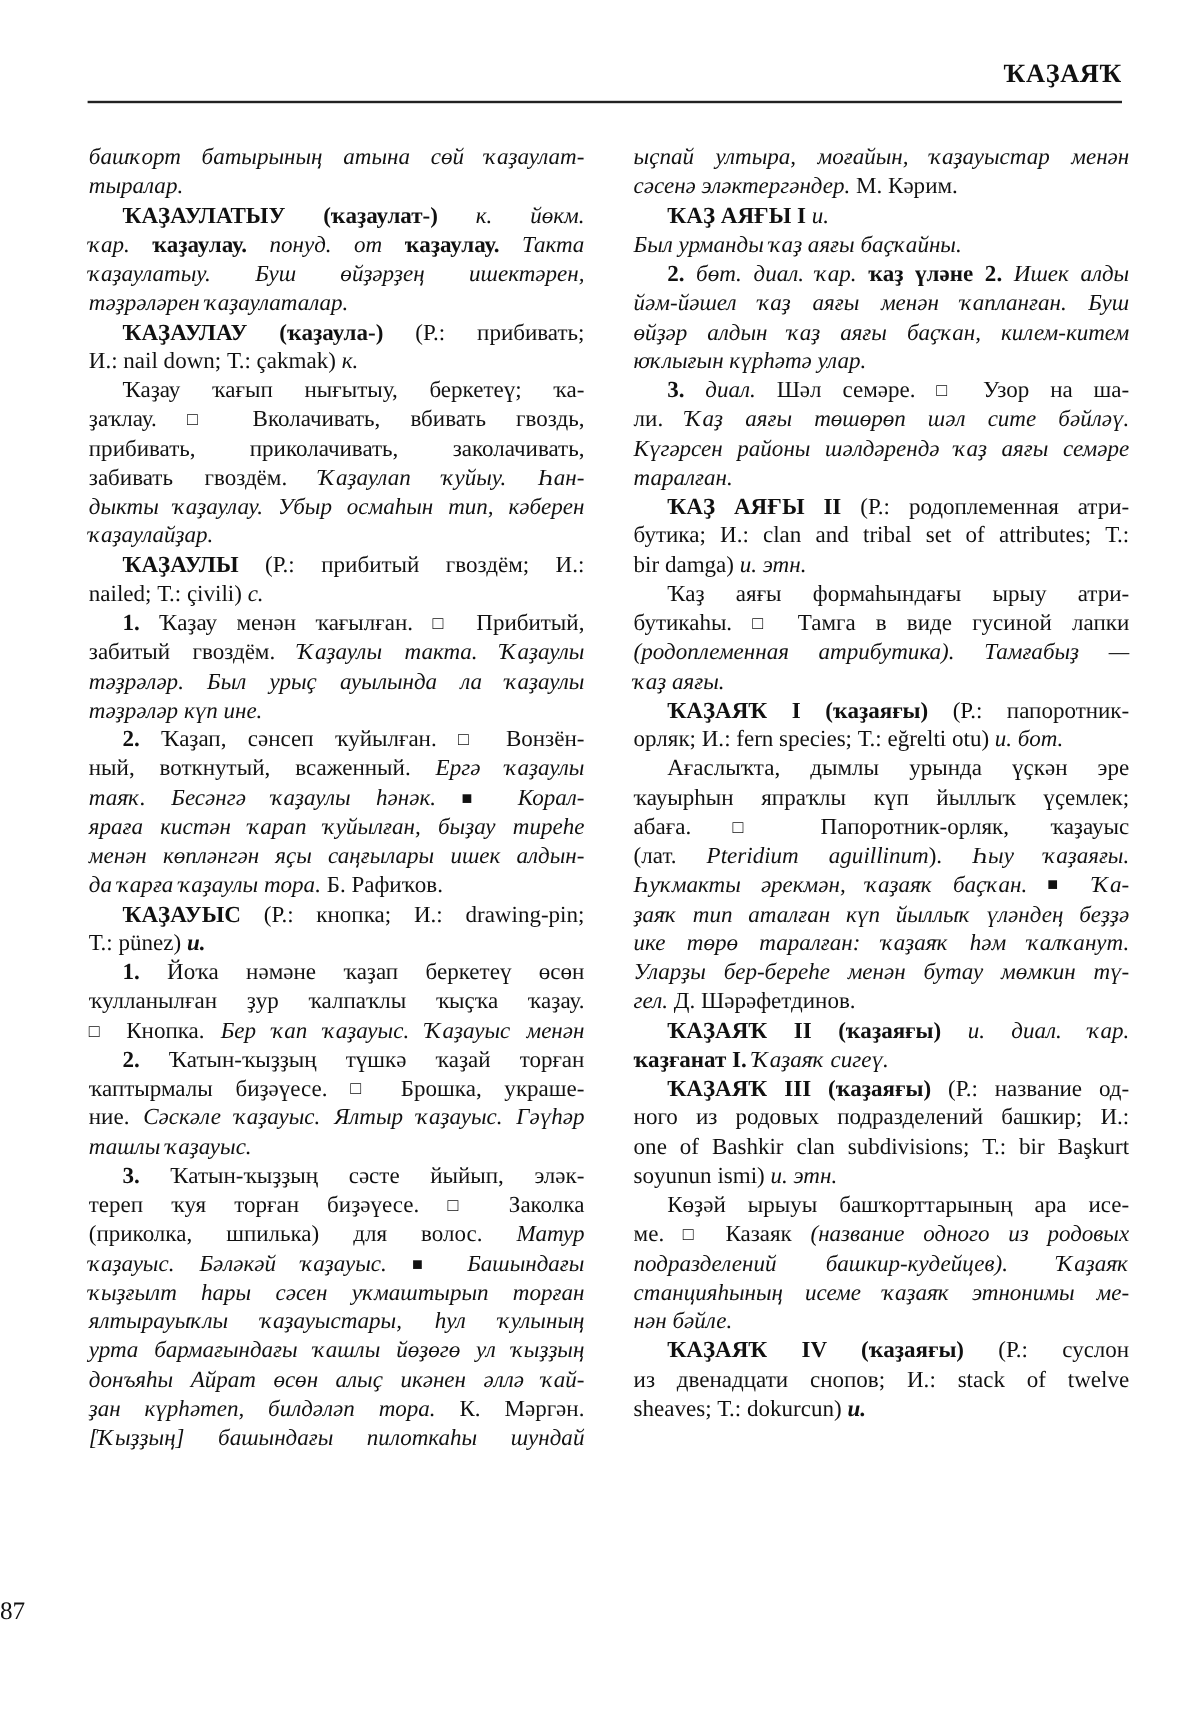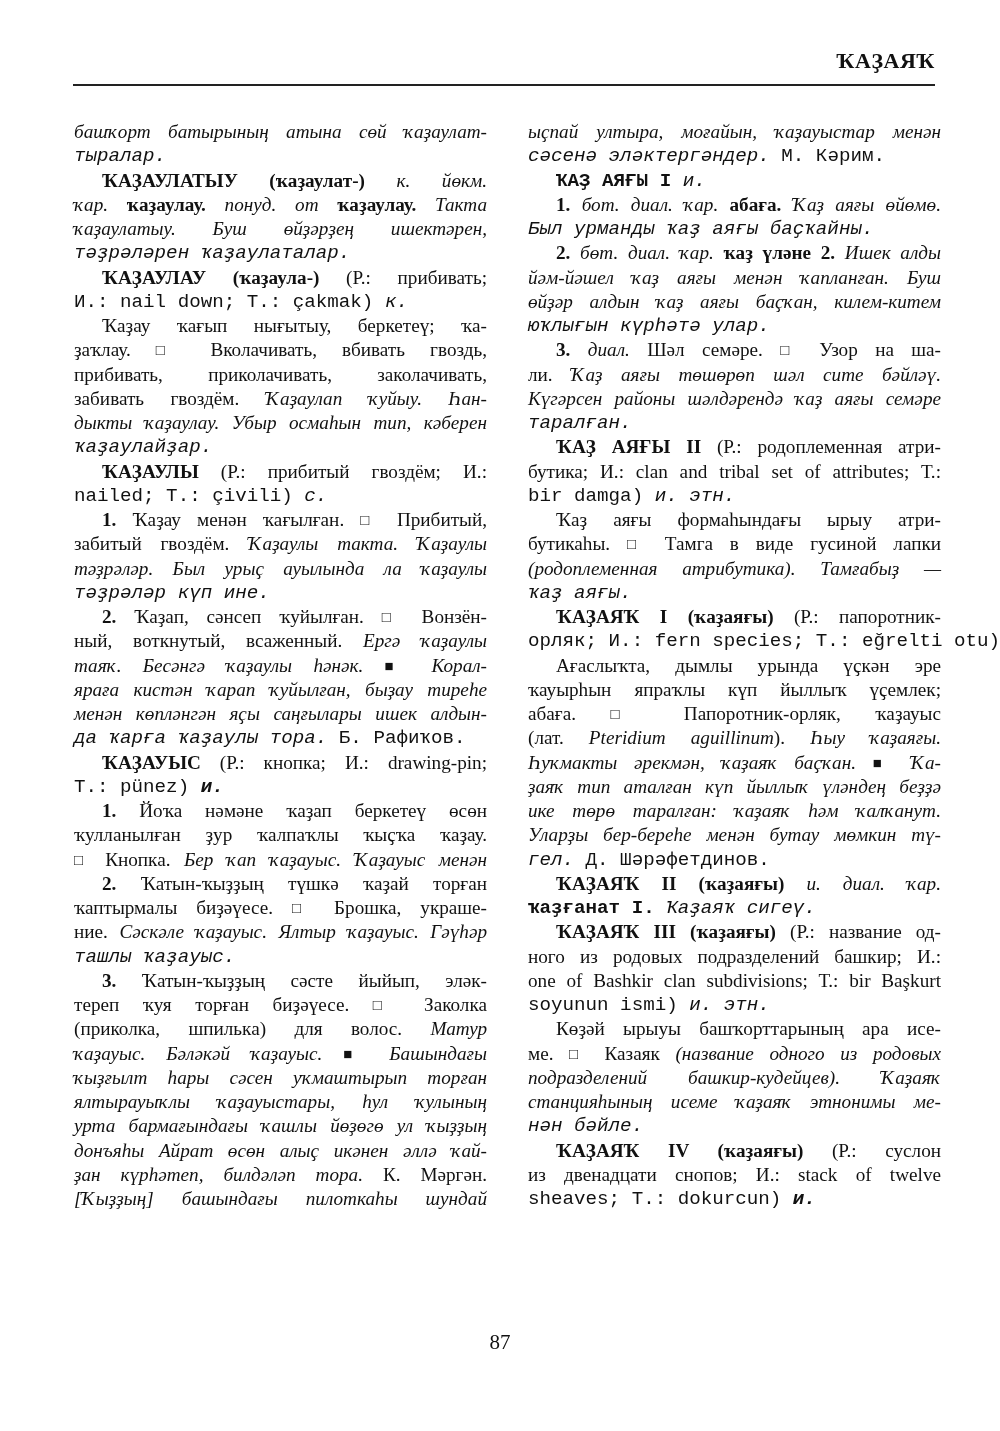--- a/index.html
+++ b/index.html
@@ -6,26 +6,26 @@
     body { width: 1000px; height: 1431px; position: relative; overflow: hidden;
            font-family: "Liberation Serif", "DejaVu Serif", serif; color: #111111; }
     .running-head { position: absolute; right: 65px; top: 48px; font-size: 22px; font-weight: bold;
                     letter-spacing: 0.5px; }
     .rule { position: absolute; left: 73px; width: 862px; top: 84px; height: 2px; background: #222222; }
     .column { position: absolute; top: 108px; width: 413px; margin-top: 12px; }
     .col-left { left: 74px; }
     .col-right { left: 528px; }
     .line { display: block; height: 24.25px; line-height: 24.25px; font-size: 19.2px;
             text-align: justify; text-align-last: justify; white-space: nowrap; }
-    .line.last { text-align-last: left; font-family: Liberation Mono, monospace; }
+    .line.last { text-align-last: left; }
     .line.indent { padding-left: 28px; }
     .b { font-weight: bold; }
     .i { font-style: italic; }
     .bi { font-weight: bold; font-style: italic; }
-    .page-number { position: absolute; left: 0; width: 1000px; top: 1330px; text-align: center;
+    .page-number { position: absolute; left: 0; width: 1000px; top: 1330px; text-align: left;
                    font-size: 21px; }
     .sym { font-size: 15px; vertical-align: 1px; }
   </style>
 </head>
 <body>
 
 <div>
   <div class="running-head">ҠАҘАЯҠ</div>
   <div class="rule"></div>
 
@@ -73,21 +73,20 @@
       <div class="line"><span class="i">ялтырауыҡлы ҡаҙауыстары, һул ҡулының</span></div>
       <div class="line"><span class="i">урта бармағындағы ҡашлы йөҙөгө ул ҡыҙҙың</span></div>
       <div class="line"><span class="i">донъяһы Айрат өсөн алыҫ икәнен әллә ҡай-</span></div>
       <div class="line"><span class="i">ҙан күрһәтеп, билдәләп тора. </span><span class="">К. Мәргән.</span></div>
       <div class="line"><span class="i">[Ҡыҙҙың] башындағы пилоткаһы шундай</span></div>
     </div>
   <div class="column col-right" id="col-right">
       <div class="line"><span class="i">ыҫпай ултыра, моғайын, ҡаҙауыстар менән</span></div>
       <div class="line last"><span class="i">сәсенә эләктергәндер. </span><span class="">М. Кәрим.</span></div>
       <div class="line indent last"><span class="b">ҠАҘ АЯҒЫ I </span><span class="i">и.</span></div>
-      <div class="line indent"><span class="b">1. </span><span class="i">бот. диал. ҡар. </span><span class="b">абаға. </span><span class="i">Ҡаҙ аяғы өйөмө.</span></div>
       <div class="line last"><span class="i">Был урманды ҡаҙ аяғы баҫҡайны.</span></div>
       <div class="line indent"><span class="b">2. </span><span class="i">бөт. диал. ҡар. </span><span class="b">ҡаҙ үләне 2. </span><span class="i">Ишек алды</span></div>
       <div class="line"><span class="i">йәм-йәшел ҡаҙ аяғы менән ҡапланған. Буш</span></div>
       <div class="line"><span class="i">өйҙәр алдын ҡаҙ аяғы баҫҡан, килем-китем</span></div>
       <div class="line last"><span class="i">юҡлығын күрһәтә улар.</span></div>
       <div class="line indent"><span class="b">3. </span><span class="i">диал. </span><span class="">Шәл семәре. </span><span class="sym">□</span><span class=""> Узор на ша-</span></div>
       <div class="line"><span class="">ли. </span><span class="i">Ҡаҙ аяғы төшөрөп шәл сите бәйләү.</span></div>
       <div class="line"><span class="i">Күгәрсен районы шәлдәрендә ҡаҙ аяғы семәре</span></div>
       <div class="line last"><span class="i">таралған.</span></div>
       <div class="line indent"><span class="b">ҠАҘ АЯҒЫ II</span><span class=""> (Р.: родоплеменная атри-</span></div>

